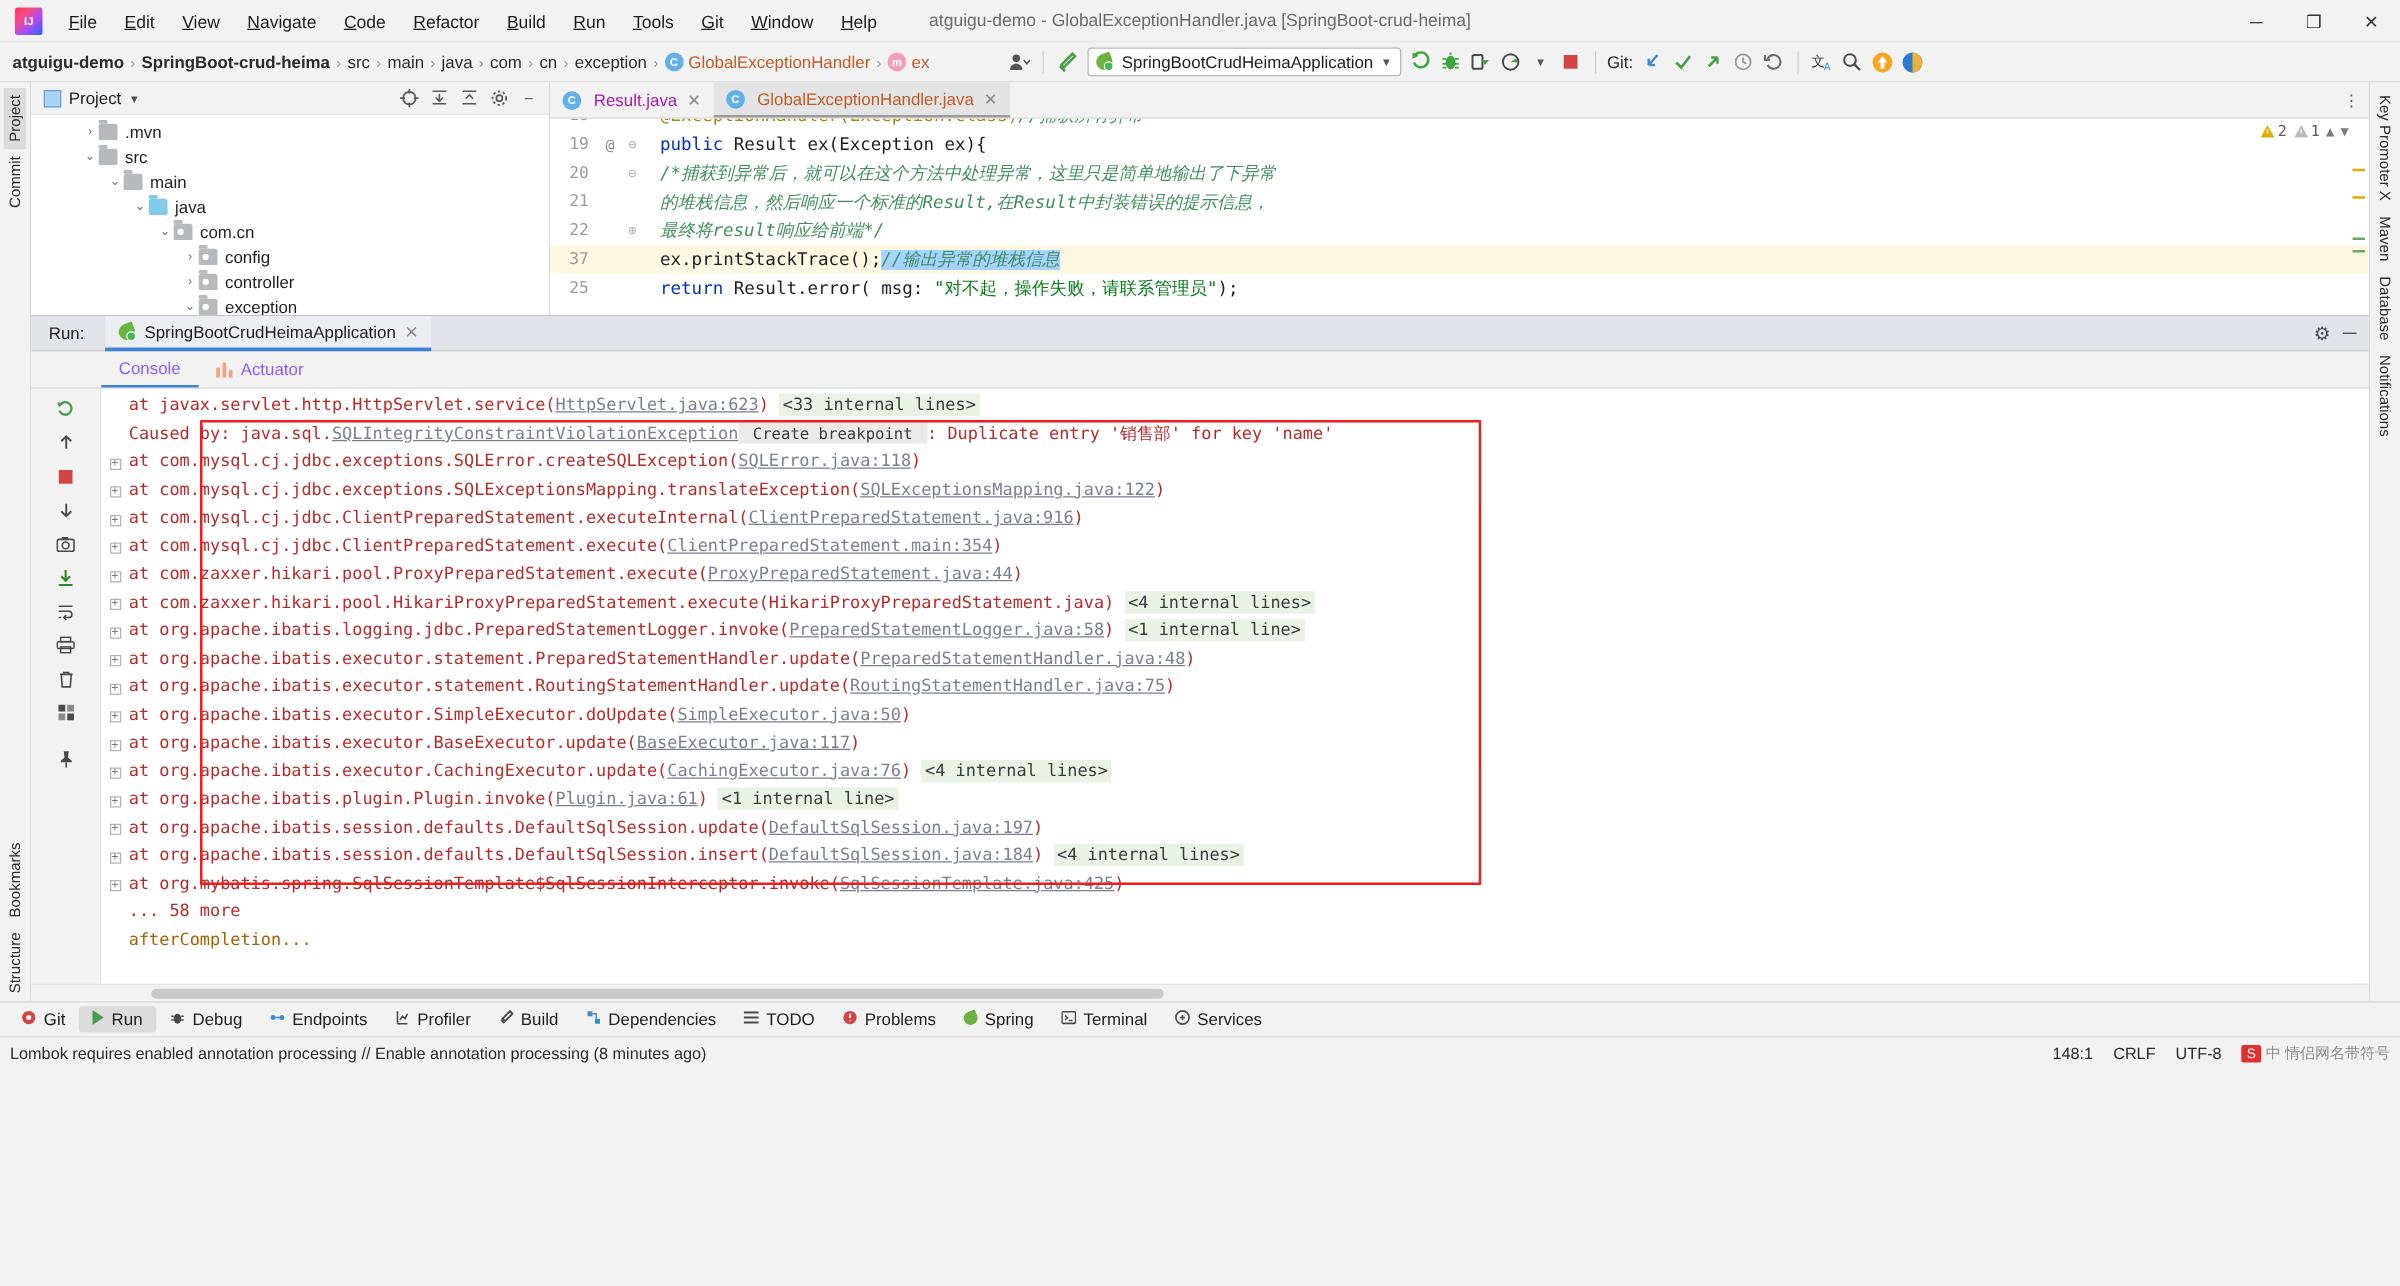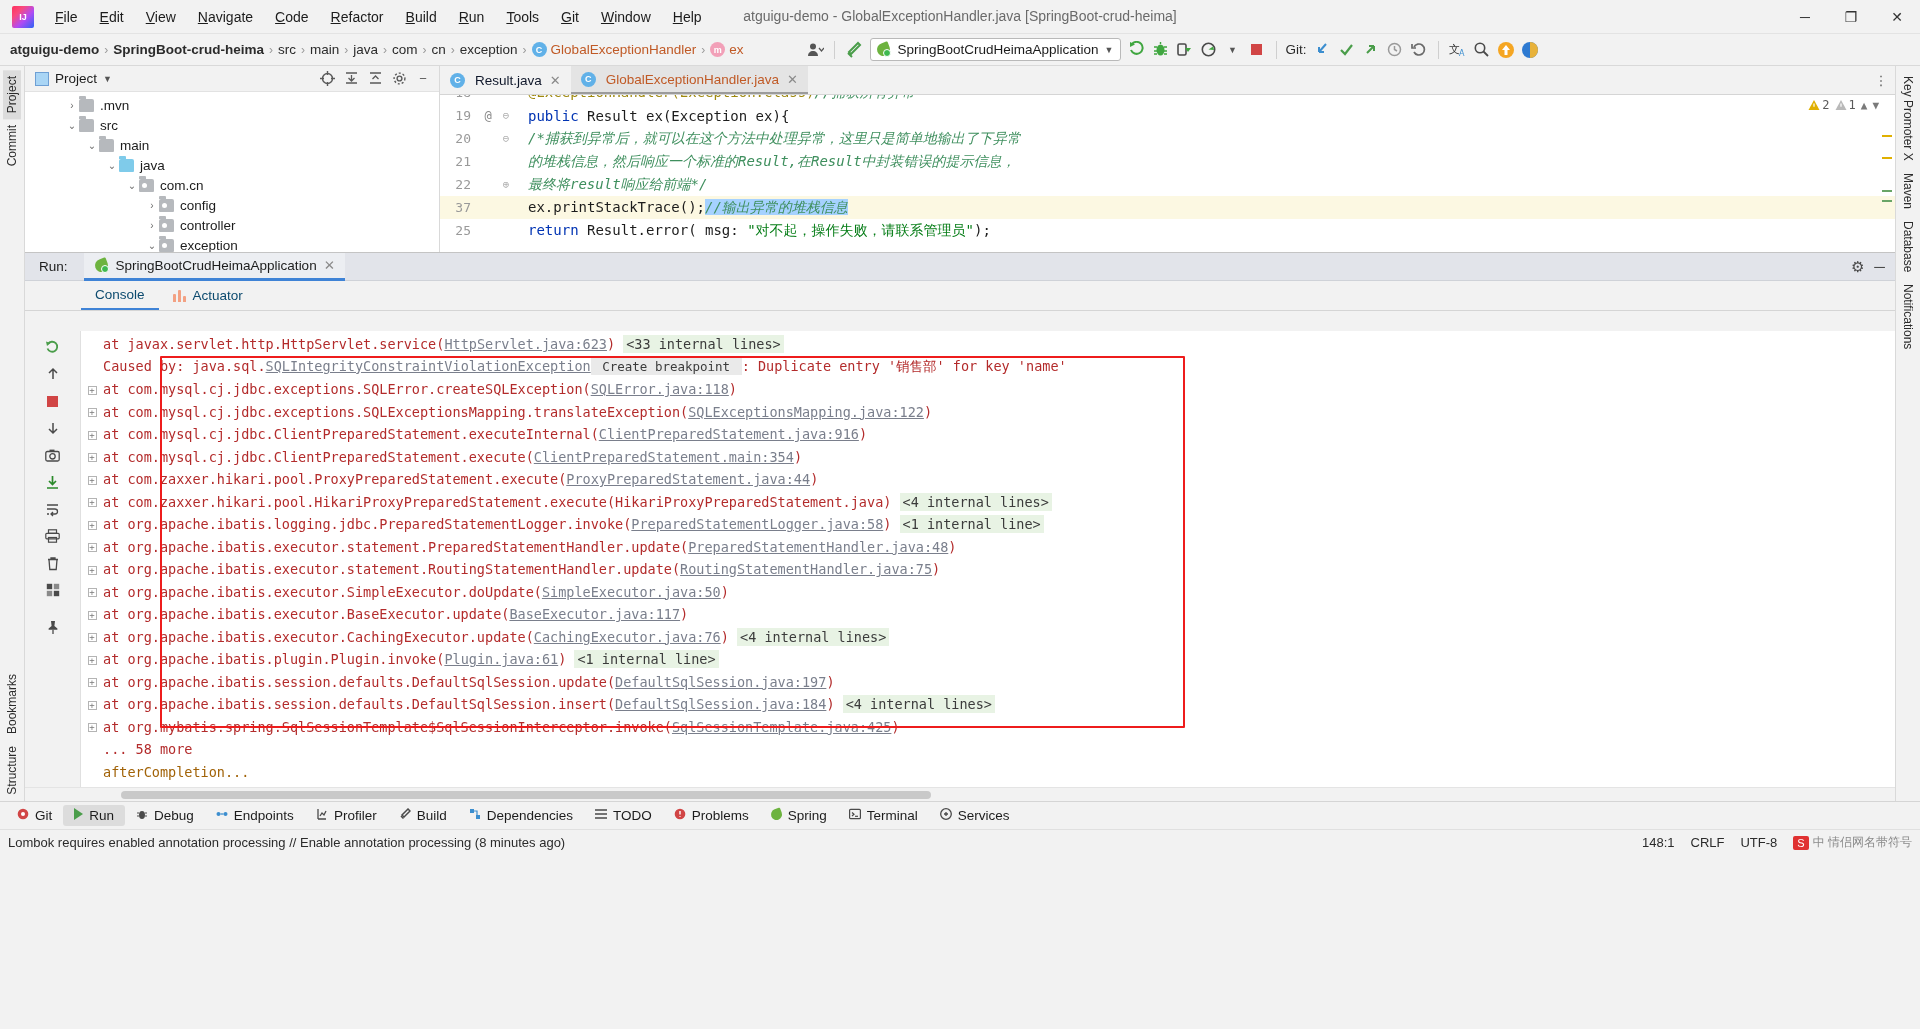--- a/index.html
+++ b/index.html
@@ -145,29 +145,29 @@
   }
   .spring-ic { width: 15px; height: 15px; position: relative; flex:none; }
   .spring-ic:before {
     content:""; position:absolute; inset:1px; border-radius: 50% 10% 50% 50%;
     background:#6db33f; transform: rotate(-20deg);
   }
   .spring-ic:after { content:""; position:absolute; right:0px; bottom:0px; width:6px; height:6px; border-radius:50%; background:#3fb950; border:1px solid #fff; }
   .runhdr .rt { margin-left:auto; display:flex; align-items:center; gap:10px; padding-right: 10px; }
 
   .subtabs { height: 30px; background:#f2f2f2; display:flex; align-items:flex-end; border-bottom:1px solid #d5d5d5; flex:none; padding-left: 56px; }
-  .subtab { height: 29px; display:flex; align-items:center; gap:6px; padding: 0 14px; font-size:13.5px; color:#0c4a6e; }
+  .subtab { height: 29px; display:flex; align-items:center; gap:6px; padding: 0 14px; font-size:13.5px; color:#8b5cf6; }
   .subtab.active { border-bottom: 2px solid #3f83d6; }
   .act-ic { width:14px; height:12px; position:relative; flex:none; }
   .act-ic span { position:absolute; bottom:0; width:3px; background:#f3a183; border-radius:1px 1px 0 0; }
   .act-ic span:nth-child(1){left:0; height:8px;}
   .act-ic span:nth-child(2){left:5px; height:12px;}
   .act-ic span:nth-child(3){left:10px; height:6px;}
 
-  .runbody { flex:1; display:flex; min-height:0;margin-top:20px; }
+  .runbody { flex:1; display:flex; min-height:0; }
   .runside { width: 56px; background:#f2f2f2; border-right:1px solid #e0e0e0; flex:none;
              display:flex; flex-direction:column; align-items:center; gap: 3px; padding-top: 4px; }
   .sidebtn { width: 26px; height: 24px; display:flex; align-items:center; justify-content:center; color:#4a4a4a; font-size:14px; }
   .console {
     flex:1; background:#fff; position:relative; overflow:hidden;
     font-family:"DejaVu Sans Mono","Liberation Mono", monospace; font-size: 13.5px;
     padding-top: 2px;
   }
   .cline { display:flex; align-items:center; height: 22.5px; white-space: nowrap; }
   .cfold { width: 22px; text-align:center; color:#b4b4b4; font-size:11px; flex:none; }
@@ -445,21 +445,21 @@
                 <span class="tfold pkg"></span>
                 <span>exception</span>
               </div>
             </div>
         </div>
 
         <div class="editor">
           <div class="tabsrow">
             <div class="etab">
               <span class="crumb-ic ic-class">C</span>
-              <span style="color:#0f172a">Result.java</span>
+              <span style="color:#a21caf">Result.java</span>
               <span class="x">✕</span>
             </div>
             <div class="etab active">
               <span class="crumb-ic ic-class">C</span>
               <span style="color:#c05a26">GlobalExceptionHandler.java</span>
               <span class="x">✕</span>
             </div>
             <div class="tabfill"></div>
             <div class="tabgear">⋮</div>
           </div>

